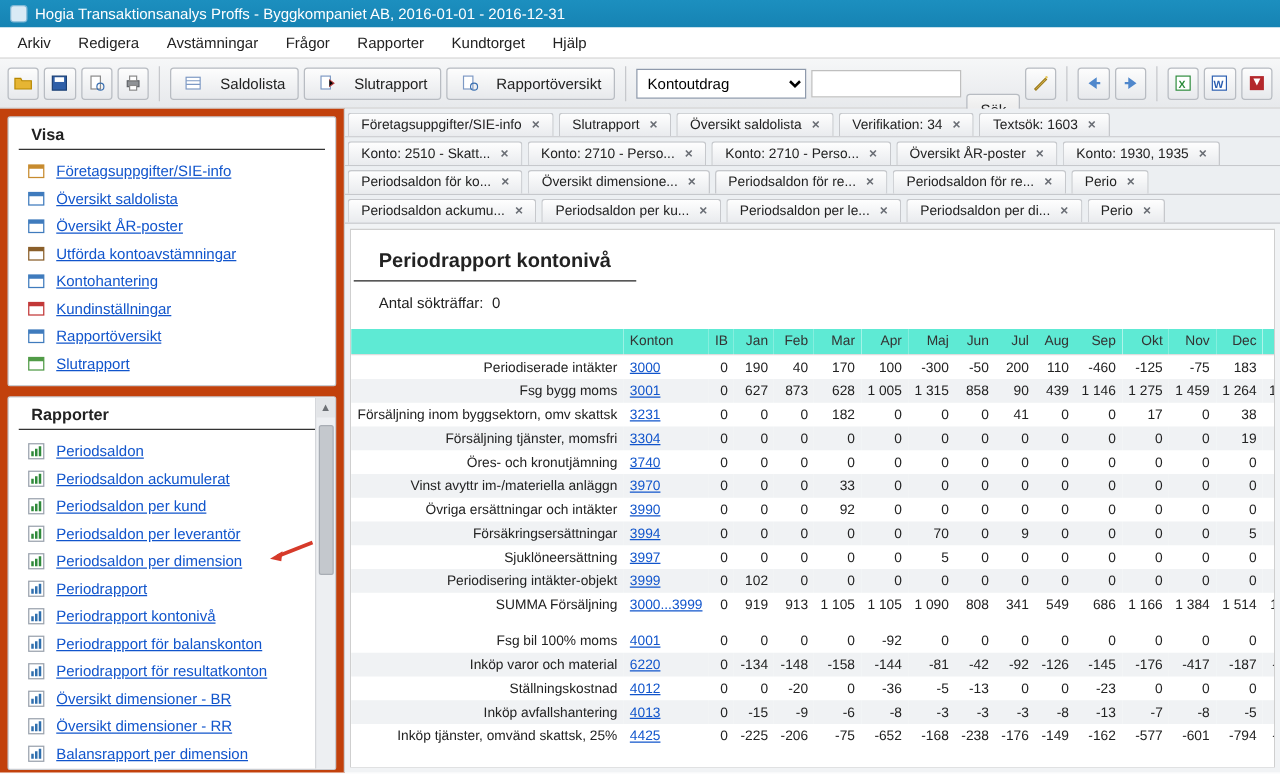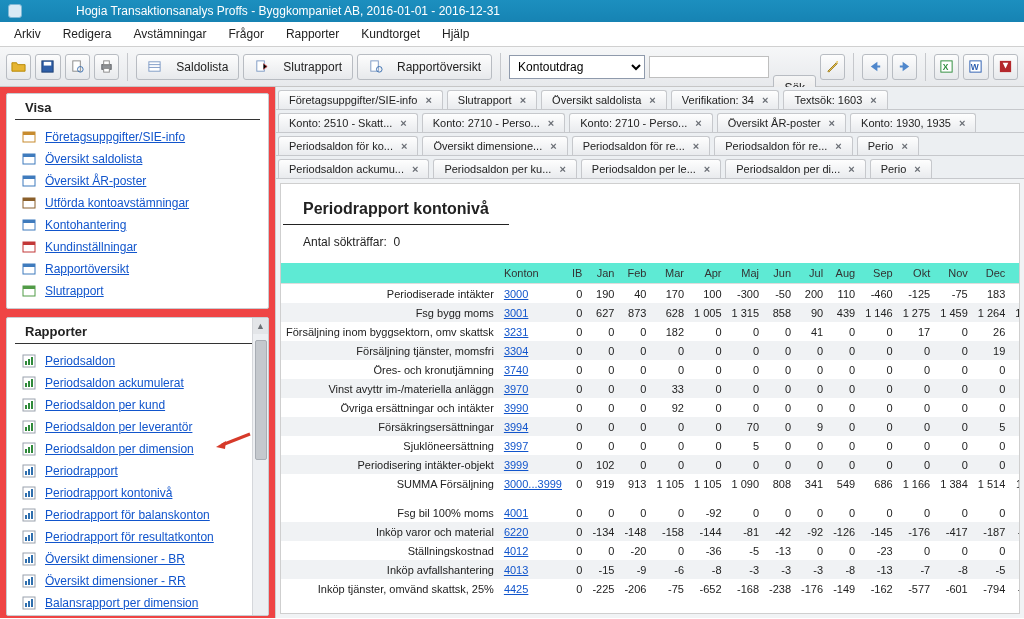--- a/index.html
+++ b/index.html
@@ -1,29 +1,29 @@
 <!DOCTYPE html>
 <html><head>
 <meta charset="utf-8">
 <style>
 * { box-sizing: border-box; margin: 0; padding: 0; }
 body { font-family: "Segoe UI", Tahoma, sans-serif; font-size: 12px; color: #222; background: #fff; width: 1024px; height: 619px; overflow: hidden; }
-.titlebar { background: linear-gradient(#1c8fbf,#1683b3); color: #fff; padding: 4px 8px; display: flex; align-items: center; font-size: 12px; height: 22px; gap: 48px; }
+.titlebar { background: linear-gradient(#1c8fbf,#1683b3); color: #fff; padding: 4px 8px; display: flex; align-items: center; font-size: 12px; height: 22px; }
 .titlebar .app-icon { width: 14px; height: 14px; background:#d9eaf5; border-radius:3px; margin-right:6px; border:1px solid #7fb8d6; }
 .menubar { background:#fff; border-bottom:1px solid #d0d0d0; padding:3px 6px; display:flex; gap:6px; font-size:12px; }
 .menubar span { padding:2px 8px; cursor:default; }
 .toolbar { background:linear-gradient(#f6f7f8,#e7e9ec); border-bottom:1px solid #c6c6c6; padding:4px 6px; display:flex; align-items:center; gap:4px; height:40px; }
 .tbtn { width:26px; height:26px; background:linear-gradient(#fdfdfd,#e7e9ec); border:1px solid #b8bcc2; border-radius:3px; display:flex; align-items:center; justify-content:center; font-size:13px; }
 .tbtn.wide { width:auto; padding:0 10px; gap:14px; font-size:12px; }
 .tbtn svg { width:15px; height:15px; }
 .toolbar select { height:24px; border:1px solid #8f9aac; background:#fff; font-size:12px; padding:0 4px; width:140px; }
 .toolbar input[type=text] { height:22px; border:1px solid #bfbfbf; background:#fff; width:120px; padding:0 4px; }
 .tsep { width:1px; height:28px; background:#c6c8cc; margin:0 4px; }
 .main { display:flex; height:calc(619px - 22px - 26px - 40px); }
-.left { width:276px; border-right:1px solid #cfcfcf; overflow:hidden; background:#ef4444; display:flex; flex-direction:column; }
+.left { width:276px; border-right:1px solid #cfcfcf; overflow:hidden; background:#c2410c; display:flex; flex-direction:column; }
 .panel { margin:6px 6px 2px 6px; border:1px solid #c9ccd1; background:#fff; border-radius:2px; }
 .panel-h { font-weight:bold; font-size:13px; padding:6px 10px 4px 10px; border-bottom:1px solid #333; margin:0 8px; }
 .panel-body { padding:6px 4px; }
 .link-row { display:flex; align-items:center; gap:8px; padding:3px 10px; }
 .link-row a { color:#1155cc; text-decoration:underline; font-size:12px; }
 .li-icon { width:16px; height:16px; display:flex; align-items:center; justify-content:center; }
 .li-icon svg { width:14px; height:14px; }
 .right { flex:1; display:flex; flex-direction:column; background:#f1f3f5; overflow:hidden; }
 .tabs-row { display:flex; border-bottom:1px solid #c6c8cc; background:#eceff2; overflow:hidden; }
 .tab { border:1px solid #c6c8cc; border-bottom:none; background:linear-gradient(#fefefe,#e9ebee); margin:3px 2px 0 2px; padding:3px 10px 3px 10px; font-size:11px; border-radius:3px 3px 0 0; display:flex; align-items:center; gap:8px; white-space:nowrap; min-width:0; }
@@ -544,21 +544,21 @@
               <td>0</td>
               <td>182</td>
               <td>0</td>
               <td>0</td>
               <td>0</td>
               <td>41</td>
               <td>0</td>
               <td>0</td>
               <td>17</td>
               <td>0</td>
-              <td>26</td>
+              <td>38</td>
               <td>283</td>
             </tr>
             <tr class="alt">
               <td class="first">Försäljning tjänster, momsfri</td>
               <td class="konto"><a href="#">3304</a></td>
               <td>0</td>
               <td>0</td>
               <td>0</td>
               <td>0</td>
               <td>0</td>

